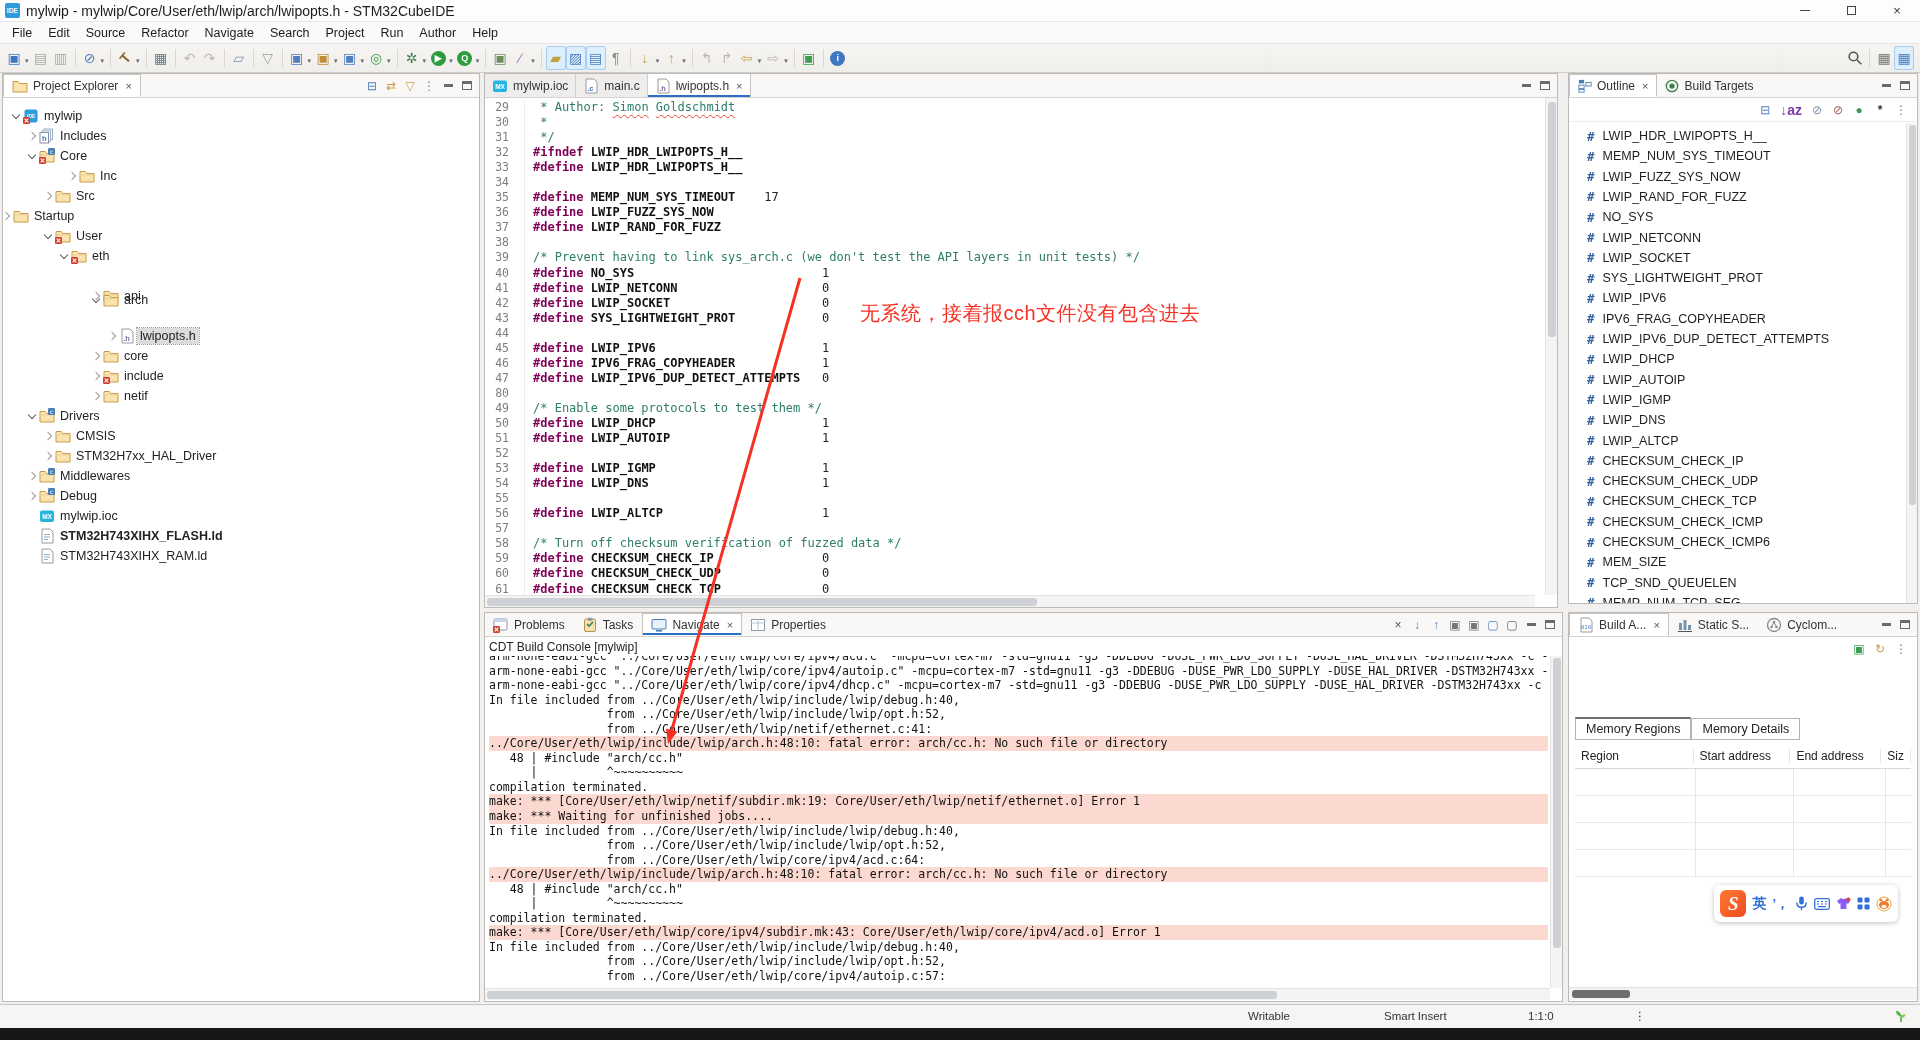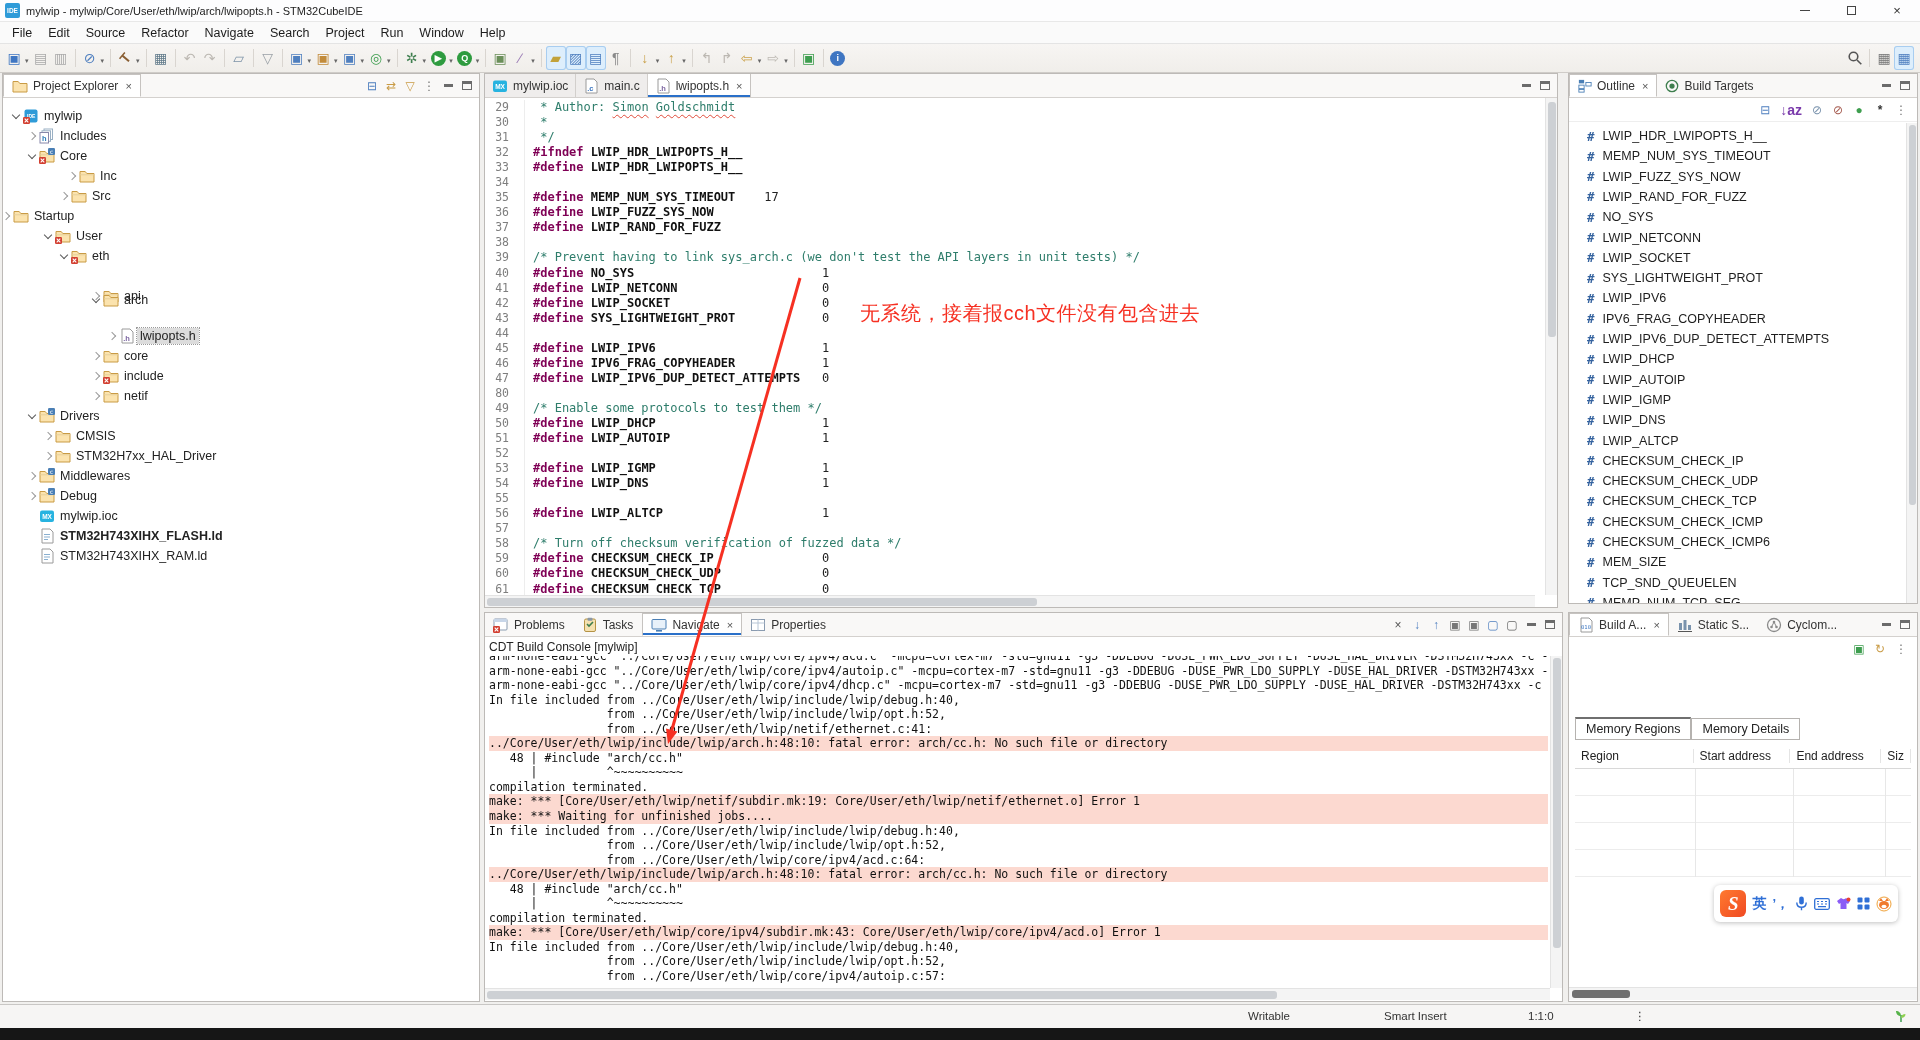--- a/index.html
+++ b/index.html
@@ -2,21 +2,21 @@
 <html><head>
 <meta charset="utf-8">
 <style>
   *{margin:0;padding:0;box-sizing:border-box;}
   html,body{width:1920px;height:1040px;overflow:hidden;}
   body{font-family:"Liberation Sans",sans-serif;background:#f1f0ee;position:relative;font-size:12px;color:#222;}
   .abs{position:absolute;}
   
   .titlebar{left:0;top:0;width:1920px;height:22px;background:#fdfdfe;border-bottom:1px solid #e8e8e8;display:flex;align-items:center;}
   .appicon{width:15px;height:15px;margin:0 6px 0 5px;background:#2f9bd8;color:#fff;font-size:6.5px;font-weight:bold;display:flex;align-items:center;justify-content:center;border-radius:2px;}
-  .wtitle{font-size:11px;color:#1d1d1d;}
+  .wtitle{font-size:14px;color:#1d1d1d;}
   .wincontrols{margin-left:auto;display:flex;height:22px;}
   .winbtn{width:46px;height:22px;display:flex;align-items:center;justify-content:center;color:#333;font-size:13px;}
   .ico-minline{width:10px;height:1.5px;background:#444;display:inline-block;}
   .ico-maxbox{width:9px;height:9px;border:1.2px solid #444;display:inline-block;}
   .menubar{left:0;top:22px;width:1920px;height:22px;background:#fafafa;border-bottom:1px solid #e4e4e4;display:flex;align-items:center;padding-left:4px;}
   .menu-item{padding:3px 8px;font-size:12.5px;color:#1c1c1c;}
   .toolbar{left:0;top:44px;width:1920px;height:29px;background:linear-gradient(#f7f5f3,#f0eeea);border-bottom:1px solid #cfccc8;display:flex;align-items:center;padding-left:4px;}
   .tbtn{height:24px;min-width:20px;display:flex;align-items:center;justify-content:center;border-radius:3px;padding:0 1px;}
   .tbtn .g{font-size:14px;line-height:14px;}
   .tbtn.toggled{background:#ddeefc;box-shadow:0 0 0 1px #a8cdf0 inset;}
@@ -108,21 +108,21 @@
 
 <nav class="abs menubar" id="menubar">
     <span class="menu-item">File</span>
     <span class="menu-item">Edit</span>
     <span class="menu-item">Source</span>
     <span class="menu-item">Refactor</span>
     <span class="menu-item">Navigate</span>
     <span class="menu-item">Search</span>
     <span class="menu-item">Project</span>
     <span class="menu-item">Run</span>
-    <span class="menu-item">Window</span>
+    <span class="menu-item">Author</span>
     <span class="menu-item">Help</span>
   </nav>
 
 <div class="abs toolbar">
   <div id="toolbar-items" style="display:flex;align-items:center;">
       <span class="tbtn">
         <span class="g" style="color: rgb(63, 118, 194);">▣</span>
       </span>
       <span class="tcaret">▾</span>
       <span class="tbtn">
@@ -327,21 +327,21 @@
       <div class="tree-row" style="top: 68px; padding-left: 66px;">
         <span class="chev closed"></span>
         <span class="ticon tree-ico">
           <svg viewBox="0 0 16 16">
             <path d="M1 3.5h5.2l1.6 2H15v8.5H1z" fill="#fbe3ae" stroke="#c99b45"></path>
             <path d="M1 6.8h14" stroke="#e6cf9a" fill="none"></path>
           </svg>
         </span>
         <span class="tree-label">Inc</span>
       </div>
-      <div class="tree-row" style="top: 88px; padding-left: 58px;">
+      <div class="tree-row" style="top: 88px; padding-left: 42px;">
         <span class="chev closed"></span>
         <span class="ticon tree-ico">
           <svg viewBox="0 0 16 16">
             <path d="M1 3.5h5.2l1.6 2H15v8.5H1z" fill="#fbe3ae" stroke="#c99b45"></path>
             <path d="M1 6.8h14" stroke="#e6cf9a" fill="none"></path>
           </svg>
         </span>
         <span class="tree-label">Src</span>
       </div>
       <div class="tree-row" style="top: 108px; ">

